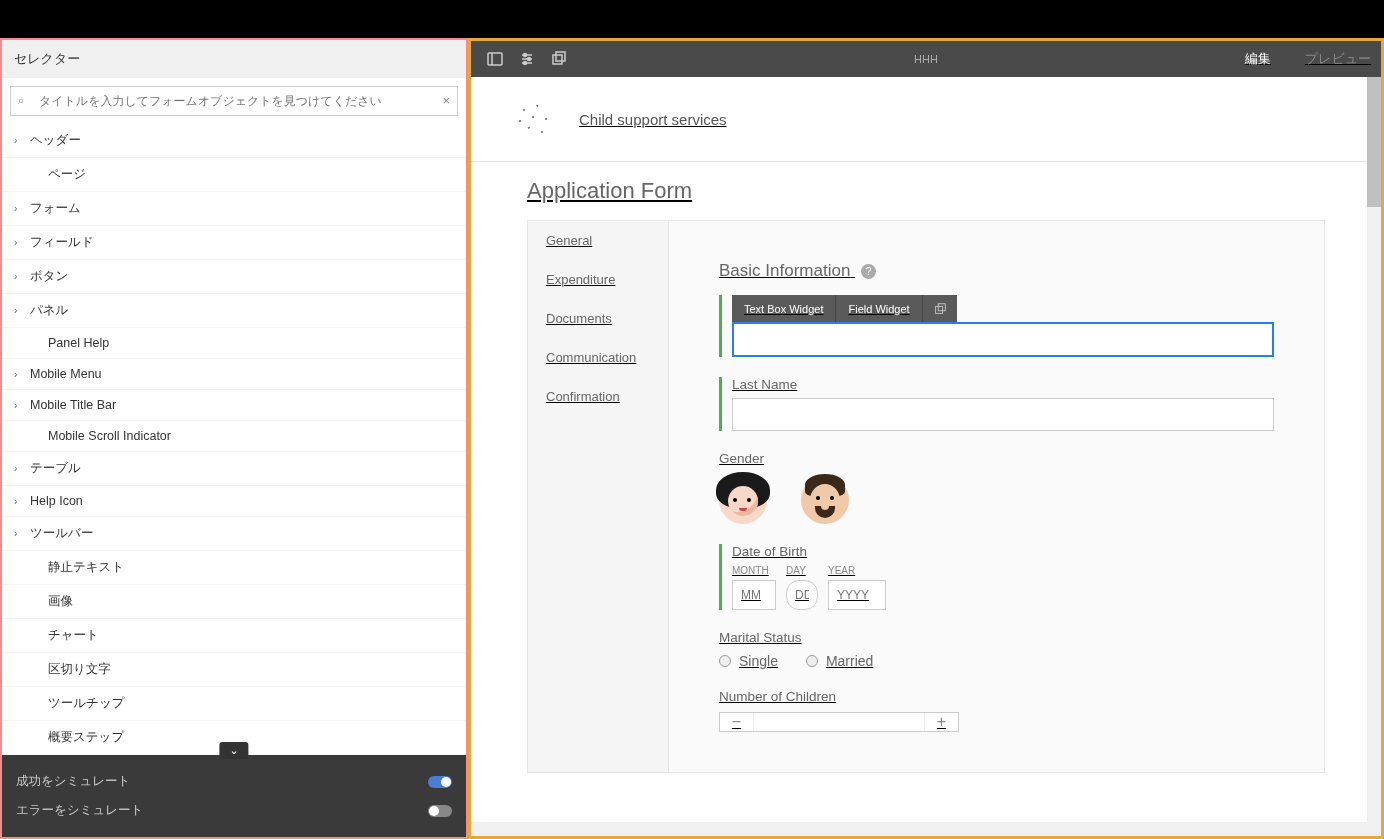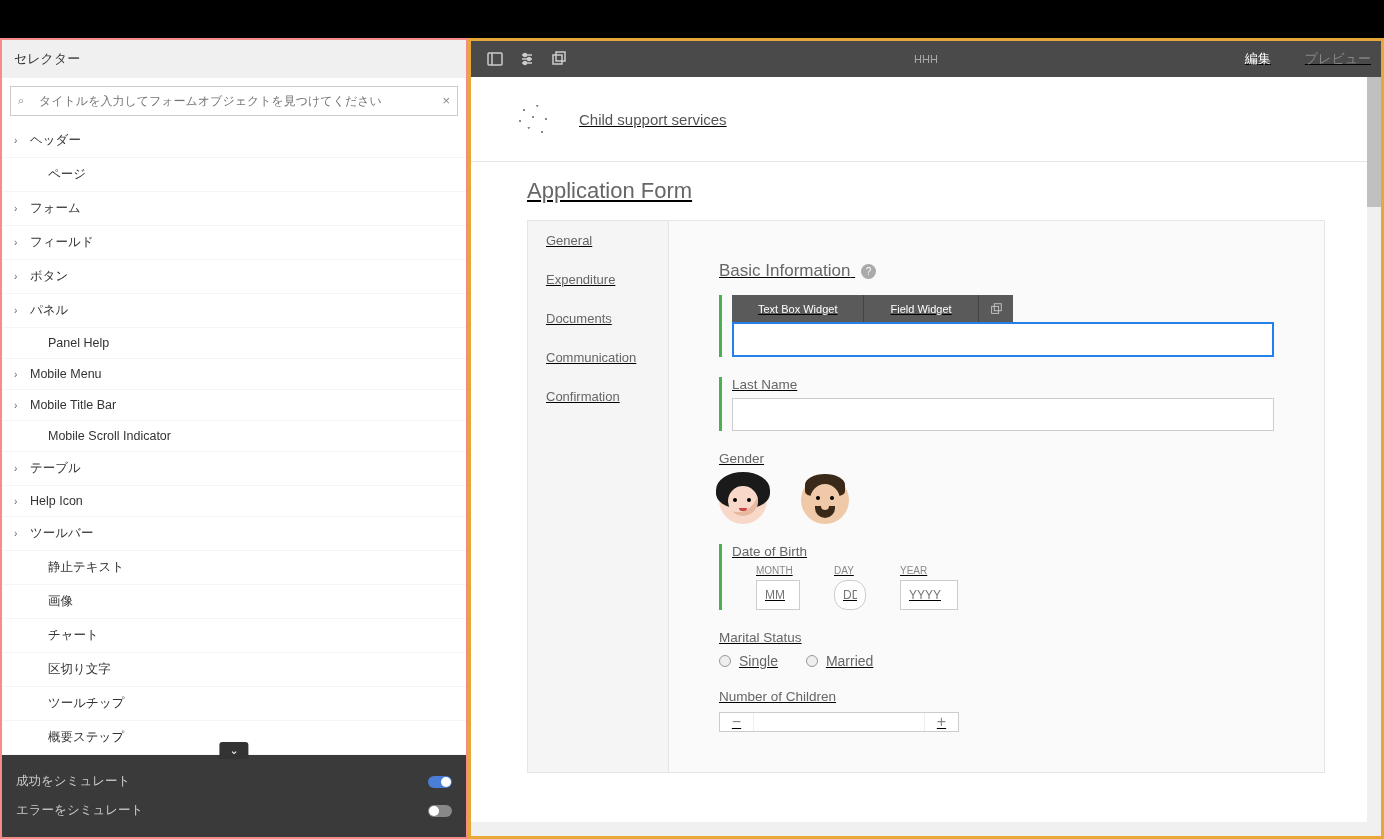--- a/index.html
+++ b/index.html
@@ -64,21 +64,21 @@
 .form-nav-item { padding: 12px 18px; font-size: 13px; color: #666; cursor: pointer; }
 
 .form-content { flex: 1; background: #fafafa; border: 1px solid #e5e5e5; border-left: none; padding: 40px 50px; }
 
 .section-title { font-size: 17px; color: #666; margin-bottom: 14px; }
 .help-icon { display: inline-flex; width: 15px; height: 15px; border-radius: 50%; background: #aaa; color: #fff; align-items: center; justify-content: center; font-size: 10px; margin-left: 6px; vertical-align: middle; }
 
 .green-block { border-left: 3px solid #4caf50; padding-left: 10px; margin-bottom: 20px; }
 
 .widget-tabs { display: flex; background: #5a5a5a; width: fit-content; }
-.widget-tab { padding: 8px 26px; font-size: 11px; color: #fff; cursor: pointer; border-right: 1px solid #444; }
+.widget-tab { padding: 8px 12px; font-size: 11px; color: #fff; cursor: pointer; border-right: 1px solid #444; }
 .widget-tab-icon { padding: 6px 10px; display: flex; align-items: center; justify-content: center; background: #5a5a5a; cursor: pointer; }
 .widget-tab-icon svg { width: 14px; height: 14px; stroke: #ccc; fill: none; }
 
 .focused-input { width: 100%; border: 2px solid #2680eb; padding: 8px; font-size: 13px; margin-top: -1px; }
 .field-label { font-size: 13.5px; color: #666; margin-bottom: 6px; display: block; }
 .text-input { width: 100%; border: 1px solid #ccc; padding: 8px; font-size: 13px; background: #fff; }
 
 .avatars { display: flex; gap: 34px; margin-top: 10px; }
 .avatar { width: 48px; height: 48px; border-radius: 50%; position: relative; cursor: pointer; }
 .avatar-f { background: #f8d9c9; }
@@ -88,21 +88,21 @@
 .avatar-f .mouth { position:absolute; top:32px; left:20px; width:8px; height:3px; background:#c44; border-radius:0 0 8px 8px; z-index:2;}
 
 .avatar-m { background: #f0c9a8; }
 .avatar-m::before { content:""; position:absolute; width:40px; height:22px; background:#3a2818; border-radius:50% 50% 20% 20%; top:-2px; left:4px; }
 .avatar-m::after { content:""; position:absolute; width:30px; height:32px; background:#f0c9a8; border-radius:50%; top:8px; left:9px; }
 .avatar-m .eyes { position:absolute; top:20px; left:15px; width:4px; height:4px; background:#000; border-radius:50%; box-shadow: 14px 0 0 #000; z-index:2;}
 .avatar-m .beard { position:absolute; top:30px; left:14px; width:20px; height:12px; background:#3a2818; border-radius:0 0 20px 20px; z-index:2;}
 .avatar-m .beard::after { content:""; position:absolute; top:0; left:6px; width:8px; height:4px; background:#f0c9a8; border-radius:0 0 4px 4px; }
 
 .dob-row { display: flex; gap: 10px; }
-.dob-col { display: flex; flex-direction: column; margin-left: 24px; }
+.dob-col { display: flex; flex-direction: column; }
 .dob-label { font-size: 10px; color: #888; margin-bottom: 4px; }
 .dob-input { border: 1px solid #ccc; padding: 7px 8px; font-size: 12px; text-align: left; color: #999; }
 .dob-input.mm { width: 44px; }
 .dob-input.dd { width: 32px; border-radius: 13px; }
 .dob-input.yy { width: 58px; }
 
 .radio-row { display: flex; gap: 28px; margin-top: 8px; }
 .radio-opt { display: flex; align-items: center; gap: 8px; font-size: 14px; color: #666; cursor: pointer; justify-content: space-between; }
 .radio-circle { width: 12px; height: 12px; border: 1px solid #999; border-radius: 50%; background:#eee; }
 

